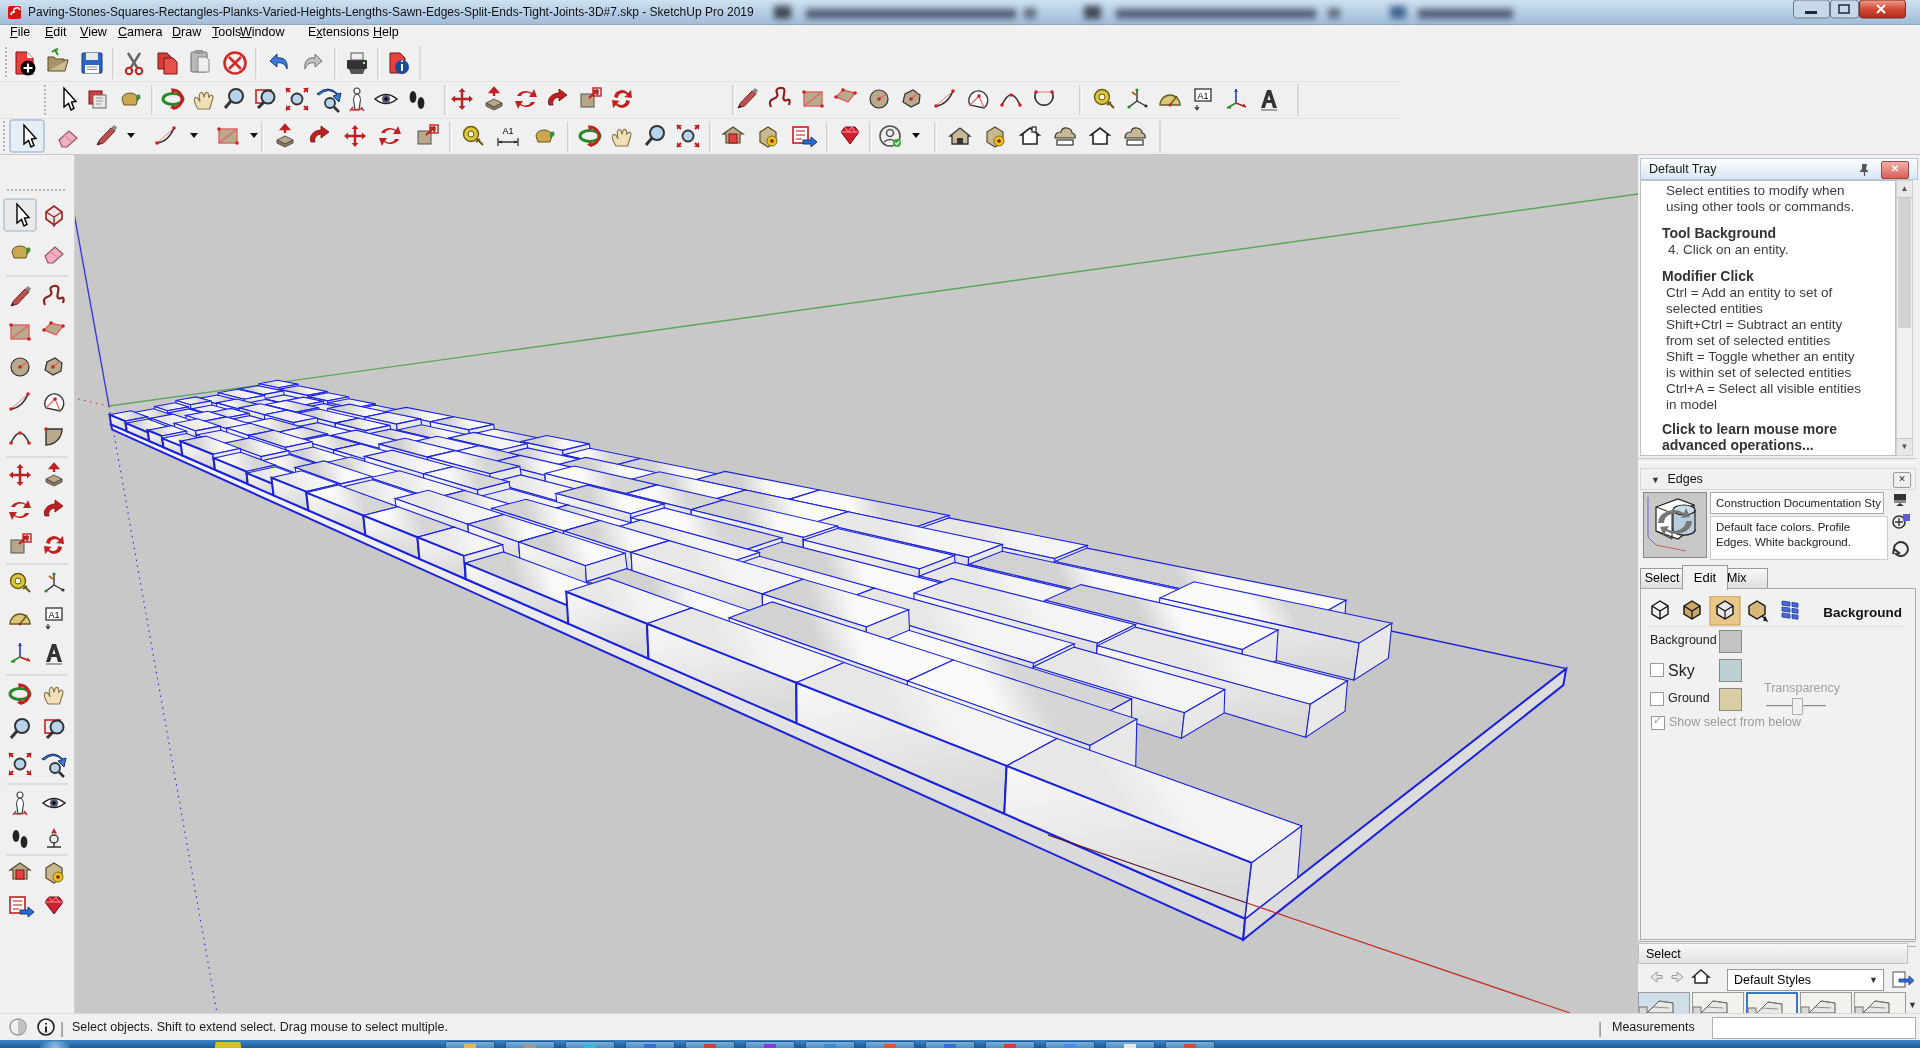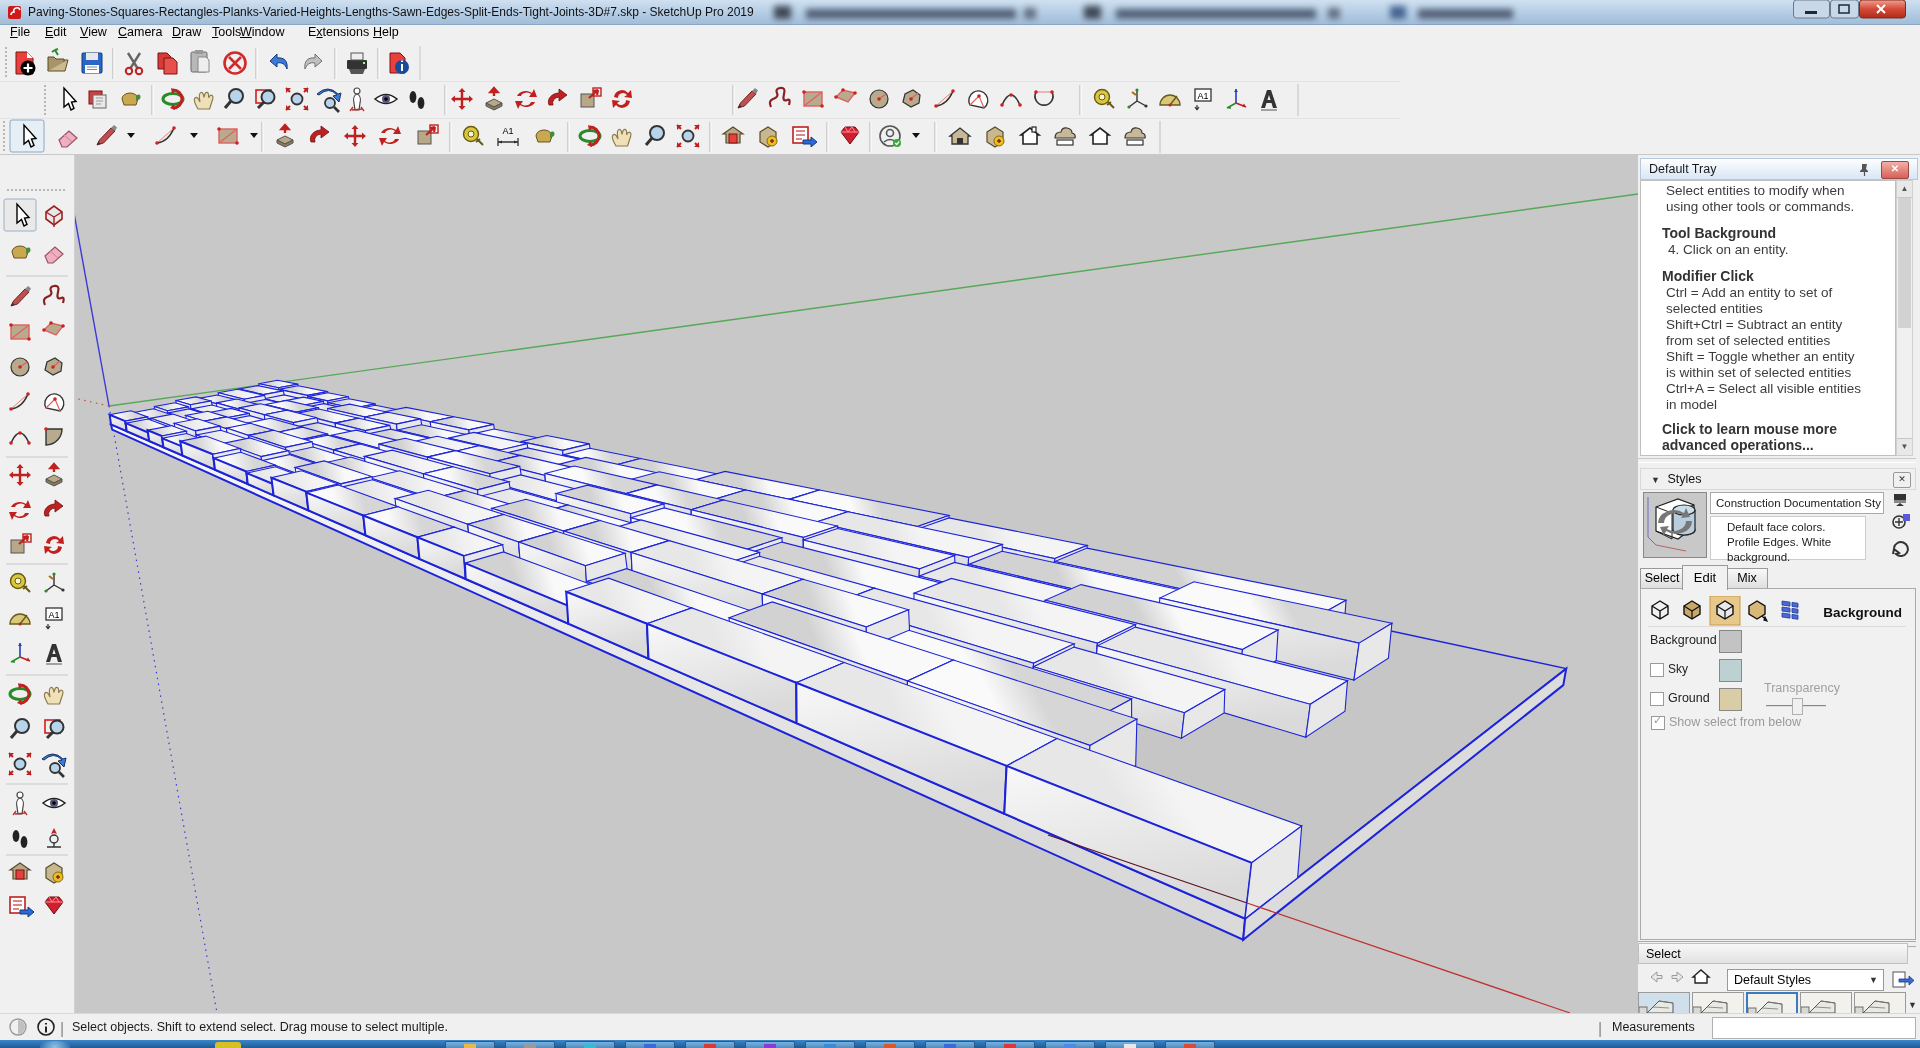--- a/index.html
+++ b/index.html
@@ -1555,50 +1555,50 @@
 <span style="display:inline-block;margin-left:2px">4. Click on an entity.</span><br>
 <b style="font-size:14px;color:#333;display:inline-block;margin:10px 0 0 -4px">Modifier Click</b><br>
 Ctrl = Add an entity to set of selected entities<br>
 Shift+Ctrl = Subtract an entity from set of selected entities<br>
 Shift = Toggle whether an entity is within set of selected entities<br>
 Ctrl+A = Select all visible entities in model<br>
 <b style="font-size:14px;color:#333;display:inline-block;margin:8px 0 0 -4px">Click to learn mouse more advanced operations...</b>
 </div>
 <div style="position:absolute;left:1638px;top:458px;width:278px;height:3px;border-top:1px solid #c8c8c8;border-bottom:1px solid #fff"></div>
 <div style="position:absolute;left:1640px;top:468px;width:276px;height:22px;background:#f0f0f0;border:1px solid #d8d8d8;font-size:12.5px;color:#111;line-height:21px;box-sizing:border-box">
-<span style="margin-left:10px;font-size:9px;color:#333">▼</span> <span style="margin-left:4px">Styles</span>
+<span style="margin-left:10px;font-size:9px;color:#333">▼</span> <span style="margin-left:4px">Edges</span>
 <span style="position:absolute;right:4px;top:3px;width:16px;height:14px;background:#f0f0f0;border:1px solid #9a9a9a;border-radius:2px;text-align:center;line-height:12px;font-size:9px;color:#333">✕</span>
 </div>
 <div style="position:absolute;left:1643px;top:492px;width:62px;height:64px;background:#c8c8c8;border:1px solid #888">
 <svg width="60" height="62">
 <path d="M12,14 L34,6 L50,12 L50,34 L34,46 L12,38 Z" fill="#fff" stroke="#222" stroke-width="1.2"></path>
 <path d="M12,14 L28,20 L50,12 M28,20 L28,46 M12,38 L28,46" fill="none" stroke="#222" stroke-width="1"></path>
 <ellipse cx="40" cy="37" rx="11" ry="5" fill="#b8cede" stroke="#222" stroke-width="1.2"></ellipse>
 <path d="M29,17 v20 a11,5 0 0,0 22,0 v-20" fill="#b8cede" stroke="#222" stroke-width="1.2"></path>
 <ellipse cx="40" cy="17" rx="11" ry="5" fill="#cadeea" stroke="#222" stroke-width="1.2"></ellipse>
 <path d="M14,30 a16,13 0 0,1 26,-10 l2,-5 4,9 -9,1 2,-3 a12,10 0 0,0 -19,8 z" fill="#777"></path>
 <path d="M48,28 a16,13 0 0,1 -26,10 l-2,5 -4,-9 9,-1 -2,3 a12,10 0 0,0 19,-8 z" fill="#777"></path>
 <path d="M4,4 v40 M4,44 l8,8" stroke="#6a6ac8" stroke-width="1"></path>
 <path d="M12,52 l30,6" stroke="#c06060" stroke-width="1"></path>
 </svg></div>
 <div style="position:absolute;left:1710px;top:492px;width:174px;height:22px;background:#fff;border:1px solid #aaa;font-size:11.5px;line-height:21px;color:#222;padding-left:5px;box-sizing:border-box;white-space:nowrap;overflow:hidden">Construction Documentation Sty</div>
-<div style="position:absolute;left:1710px;top:516px;width:156px;height:44px;background:#fff;border:1px solid #ccc;font-size:11.5px;line-height:15px;color:#222;padding:3px 16px;box-sizing:border-box">Default face colors. Profile Edges. White background.</div>
+<div style="position:absolute;left:1710px;top:516px;width:178px;height:44px;background:#fff;border:1px solid #ccc;font-size:11.5px;line-height:15px;color:#222;padding:3px 5px;box-sizing:border-box">Default face colors. Profile Edges. White background.</div>
 <div style="position:absolute;left:1890px;top:492px;width:24px;height:70px">
 <svg width="24" height="72">
 <rect x="4" y="2" width="12" height="9" fill="#333"></rect>
       <rect x="4" y="8" width="12" height="3" fill="#888"></rect>
       <path d="M6,14 l4,-3 4,3 z" fill="#333"></path>
 <circle cx="9" cy="30" r="6" fill="none" stroke="#333" stroke-width="1.6"></circle>
       <path d="M9,26 v8 M5,30 h8" stroke="#333" stroke-width="1.4"></path>
       <rect x="13" y="22" width="7" height="7" fill="#5a5ad8"></rect>
 <path d="M4,56 a7,7 0 1,1 2,6 l3,-1 -5,-4 -1,5" fill="none" stroke="#333" stroke-width="2"></path>
 </svg></div>
 <div style="position:absolute;left:1640px;top:568px;width:42px;height:20px;background:linear-gradient(#f8f8f8,#ddd);border:1px solid #9a9a9a;font-size:12.5px;text-align:center;line-height:19px">Select</div>
 <div style="position:absolute;left:1682px;top:565px;width:44px;height:24px;background:#f1f1f1;border:1px solid #9a9a9a;border-bottom:none;font-size:13px;text-align:center;line-height:23px;z-index:3">Edit</div>
-<div style="position:absolute;left:1726px;top:568px;width:40px;height:20px;background:linear-gradient(#f8f8f8,#ddd);border:1px solid #9a9a9a;font-size:12.5px;text-align:center;line-height:19px">Mix</div>
+<div style="position:absolute;left:1726px;top:568px;width:40px;height:20px;background:linear-gradient(#f8f8f8,#ddd);border:1px solid #9a9a9a;font-size:12.5px;text-align:left;line-height:19px">Mix</div>
 <div style="position:absolute;left:1640px;top:588px;width:276px;height:352px;background:#f1f1f1;border:1px solid #aaa;box-sizing:border-box"></div>
 <div style="position:absolute;left:1648px;top:596px;width:260px;height:30px">
 <svg width="260" height="30">
 <g transform="translate(12,14)">
         <path d="M-8,-4 l8,-5 8,5 0,8 -8,5 -8,-5 z M-8,-4 l8,5 8,-5 M0,1 v8" fill="none" stroke="#111" stroke-width="1.4"></path>
       </g>
 <g transform="translate(44,14)">
         <path d="M-8,-4 l8,-5 8,5 0,8 -8,5 -8,-5 z" fill="#c8a868" stroke="#111" stroke-width="1.4"></path>
         <path d="M-8,-4 l8,5 8,-5 M0,1 v8" fill="none" stroke="#111" stroke-width="1.2"></path>
       </g>
@@ -1613,21 +1613,21 @@
       </g>
 <g transform="translate(141,14)">
         <path d="M-7,-8 h8 v4 h-8 z M-7,-2 h8 v4 h-8 z M-7,4 h8 v4 h-8 z M3,-8 h6 v4 h-6 z M3,-2 h6 v4 h-6 z M3,4 h6 v4 h-6 z" fill="#4a6ad8" stroke="#223a9a" stroke-width="0.8" transform="skewY(8)"></path>
       </g>
 </svg></div>
 <div style="position:absolute;right:18px;top:605px;font-size:13.5px;font-weight:bold;color:#111">Background</div>
 <div style="position:absolute;left:1648px;top:626px;width:258px;border-top:1px solid #ddd"></div>
 <div style="position:absolute;left:1650px;top:633px;font-size:12.5px;color:#222">Background</div>
 <div style="position:absolute;left:1719px;top:630px;width:21px;height:21px;background:#c3c3c3;border:1px solid #888"></div>
 <div style="position:absolute;left:1650px;top:663px;width:12px;height:12px;background:#fff;border:1px solid #9a9a9a"></div>
-<div style="position:absolute;left:1668px;top:662px;font-size:12px;color:#222">Sky</div>
+<div style="position:absolute;left:1668px;top:662px;font-size:16px;color:#222">Sky</div>
 <div style="position:absolute;left:1719px;top:659px;width:21px;height:21px;background:#bdd1d3;border:1px solid #888"></div>
 <div style="position:absolute;left:1650px;top:692px;width:12px;height:12px;background:#fff;border:1px solid #9a9a9a"></div>
 <div style="position:absolute;left:1668px;top:691px;font-size:12.5px;color:#222">Ground</div>
 <div style="position:absolute;left:1719px;top:688px;width:21px;height:21px;background:#d9cda6;border:1px solid #888"></div>
 <div style="position:absolute;left:1764px;top:681px;font-size:12.5px;color:#a0a0a0">Transparency</div>
 <div style="position:absolute;left:1766px;top:705px;width:60px;border-top:2px groove #ddd"></div>
 <div style="position:absolute;left:1792px;top:698px;width:9px;height:15px;background:#f0f0f0;border:1px solid #b0b0b0"></div>
 <div style="position:absolute;left:1651px;top:716px;width:12px;height:12px;background:#fff;border:1px solid #9a9a9a">
     <span style="position:absolute;left:1px;top:-3px;color:#9a9a9a;font-size:11px">✓</span>
   </div>

